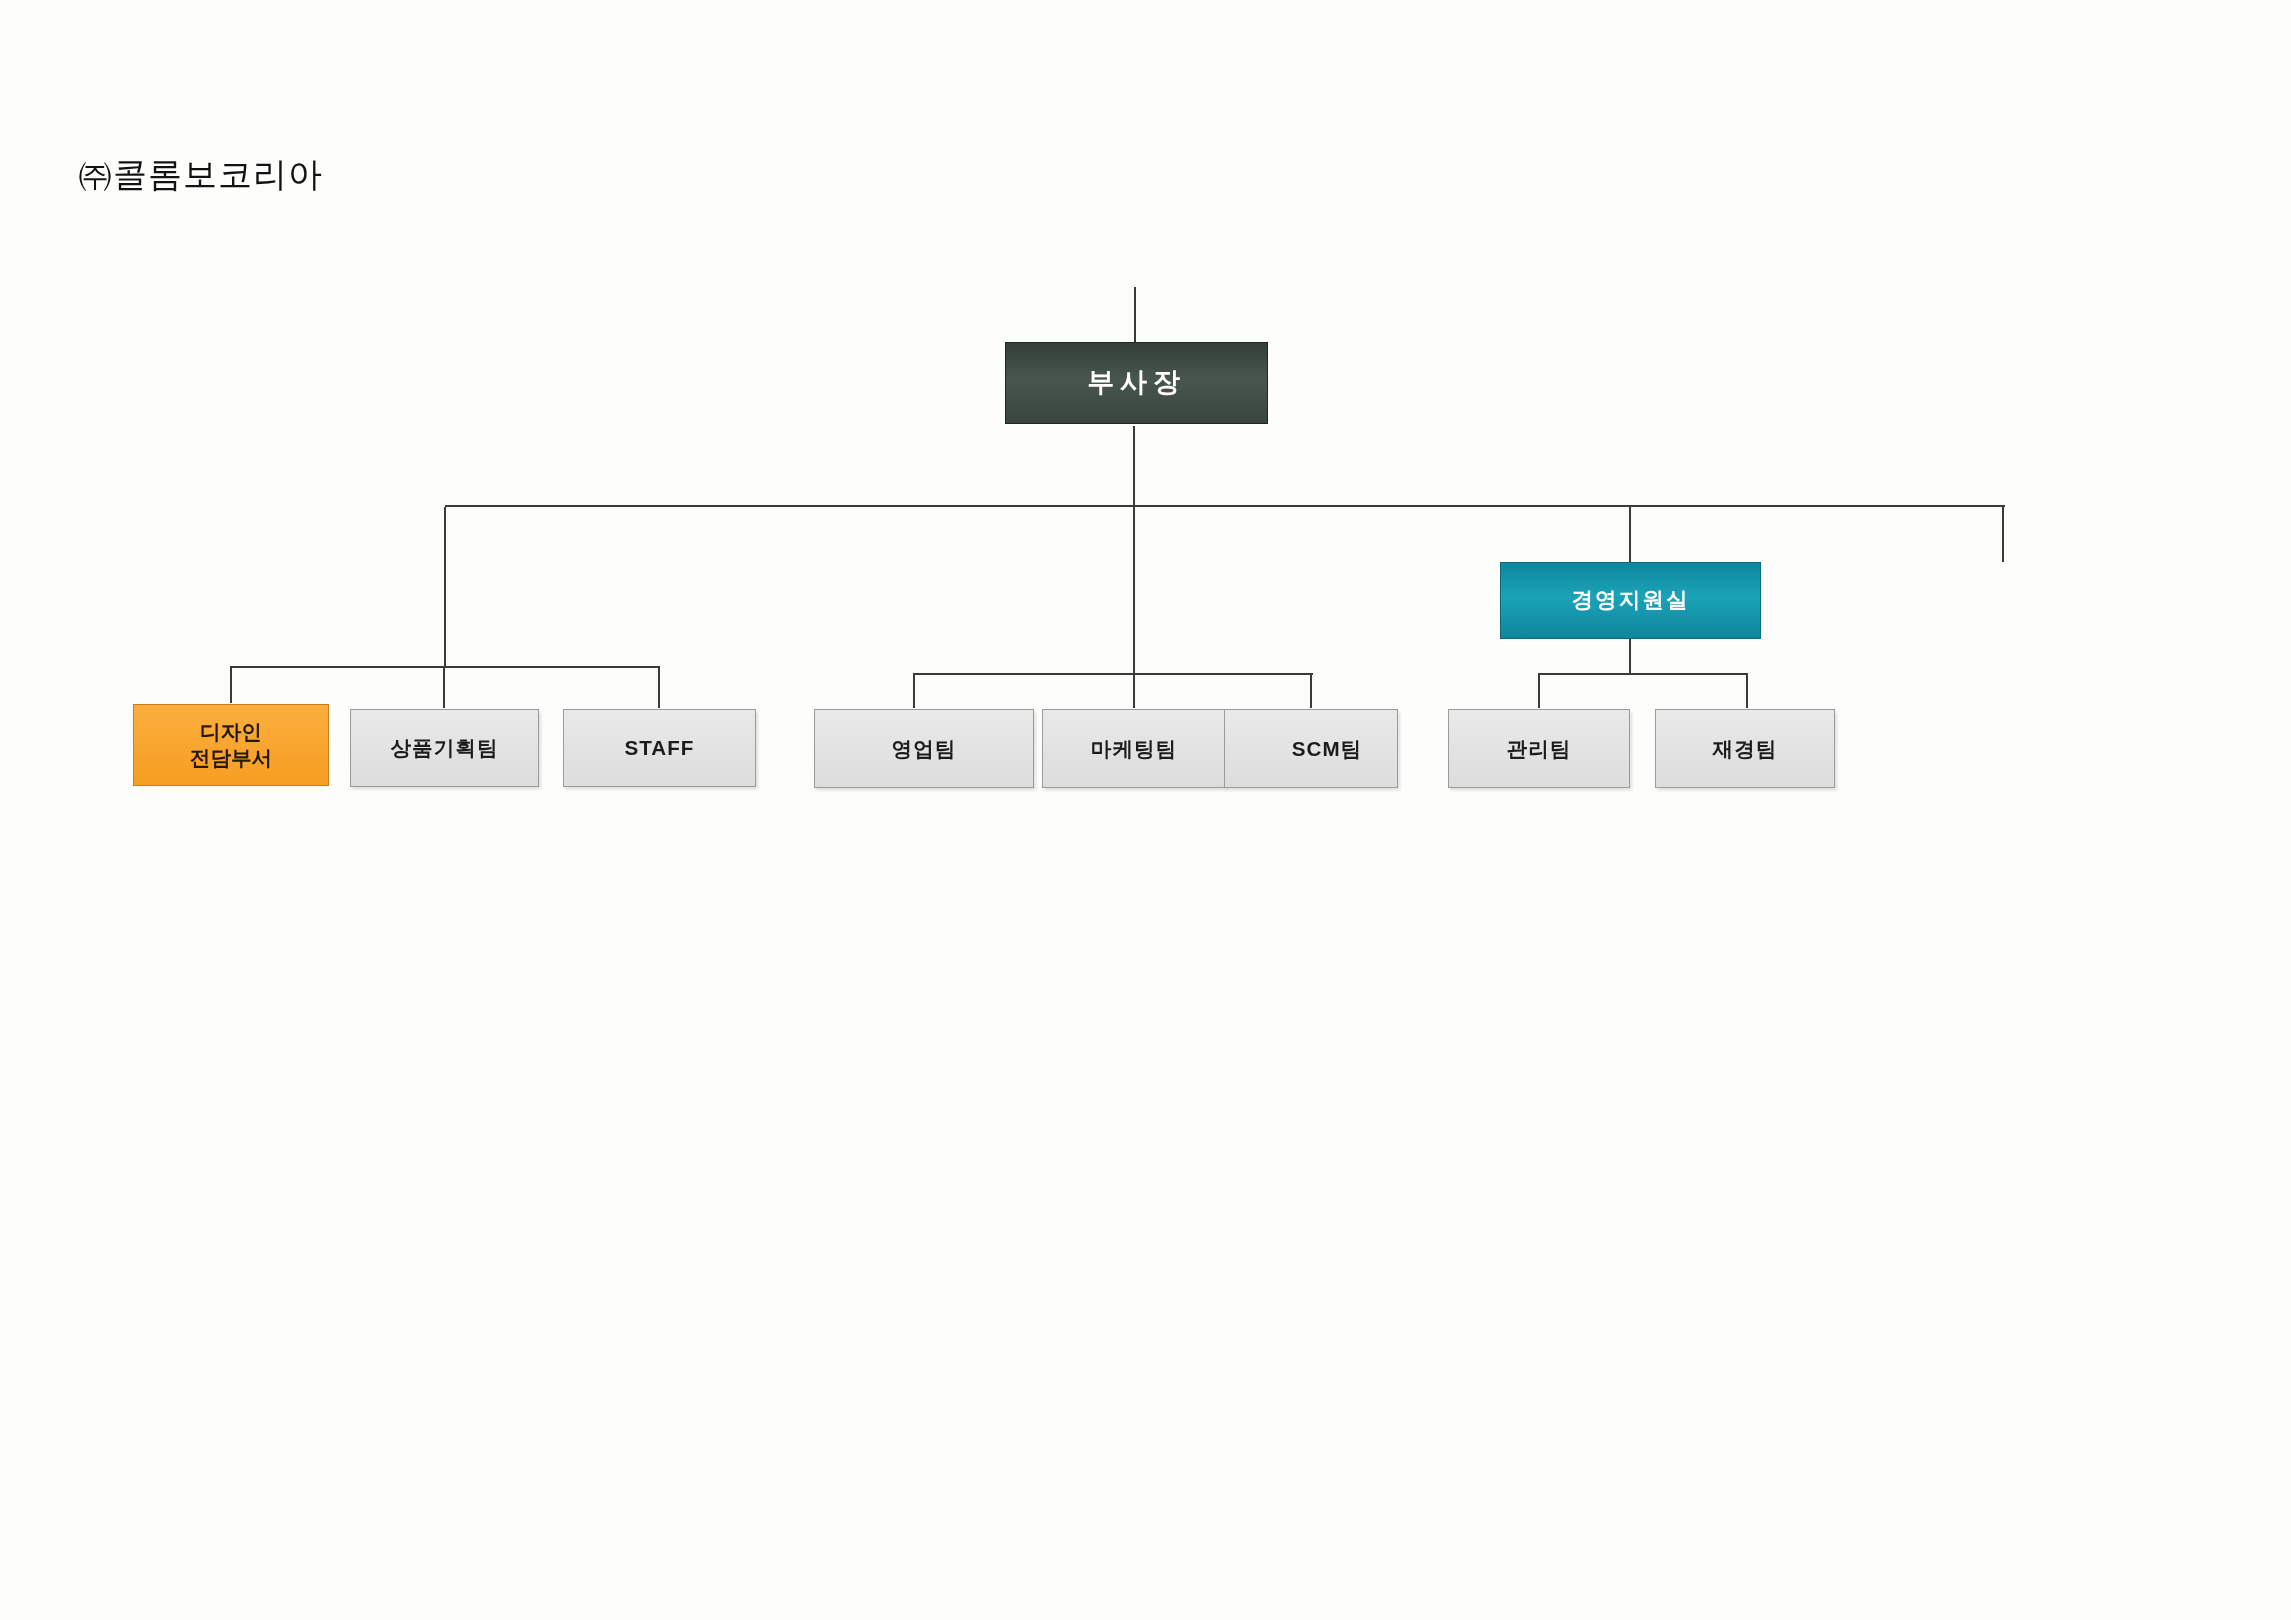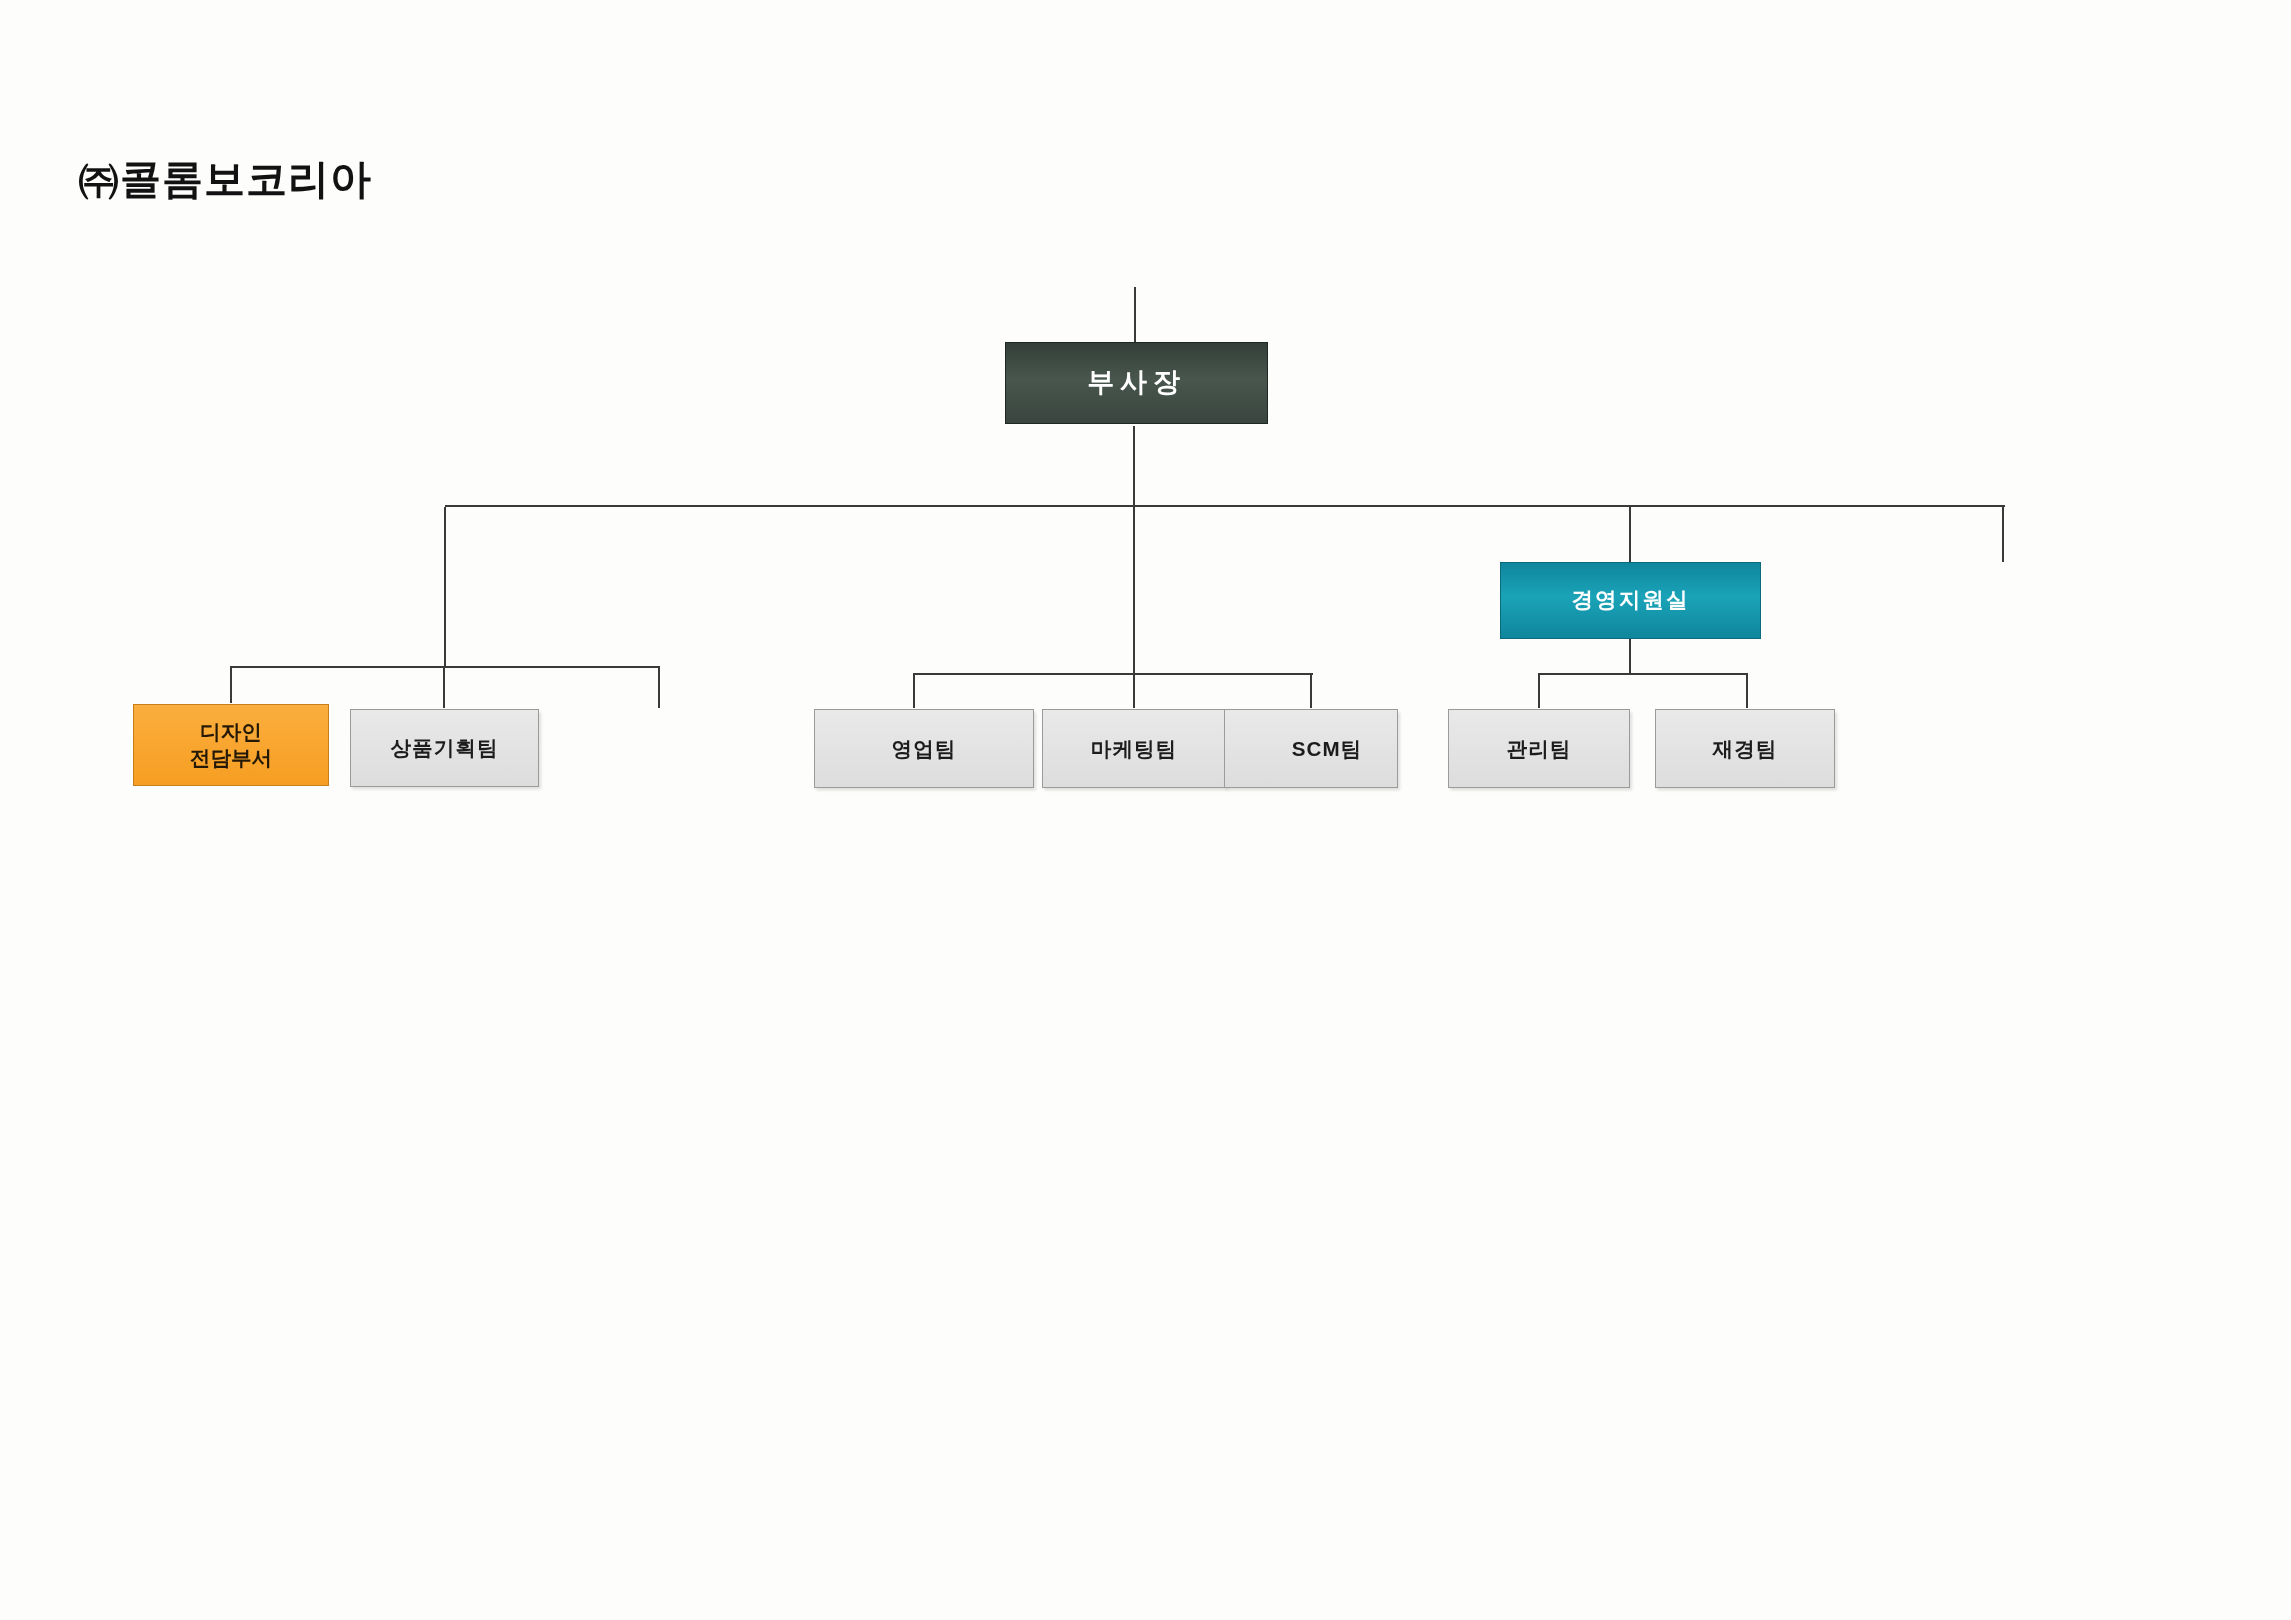--- a/index.html
+++ b/index.html
@@ -11,22 +11,22 @@
     width: 2292px;
     height: 1620px;
     background: #fdfdfc;
     overflow: hidden;
   }
 
   .company-title {
     position: absolute;
     left: 78px;
     top: 152px;
-    font-size: 41px;
-    font-weight: bold;
+    font-size: 34px;
+    font-weight: normal;
     color: #121212;
     letter-spacing: 1px;
   }
 
   .node {
     position: absolute;
     display: flex;
     flex-direction: column;
     align-items: center;
     justify-content: center;
@@ -141,20 +141,23 @@
 
   <div class="node node-design">
     <span>디자인</span>
     <span>전담부서</span>
   </div>
 
   <div class="node node-team node-product">
     <span>상품기획팀</span>
   </div>
 
+  <div class="node node-team node-staff">
+    <span>STAFF</span>
+  </div>
 
   <div class="node node-team node-sales">
     <span>영업팀</span>
   </div>
 
   <div class="node node-team node-marketing">
     <span>마케팅팀</span>
   </div>
 
   <div class="node node-team node-scm">

